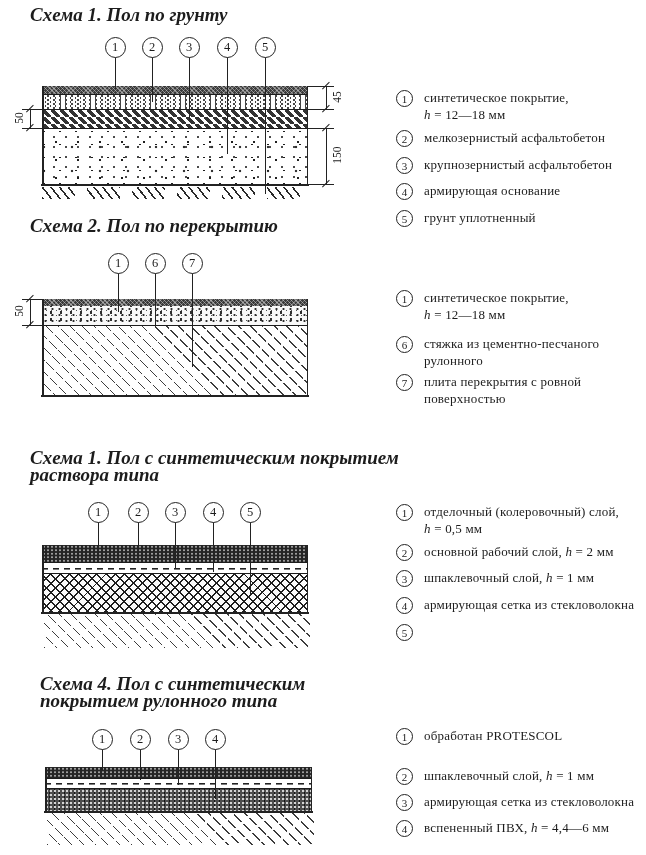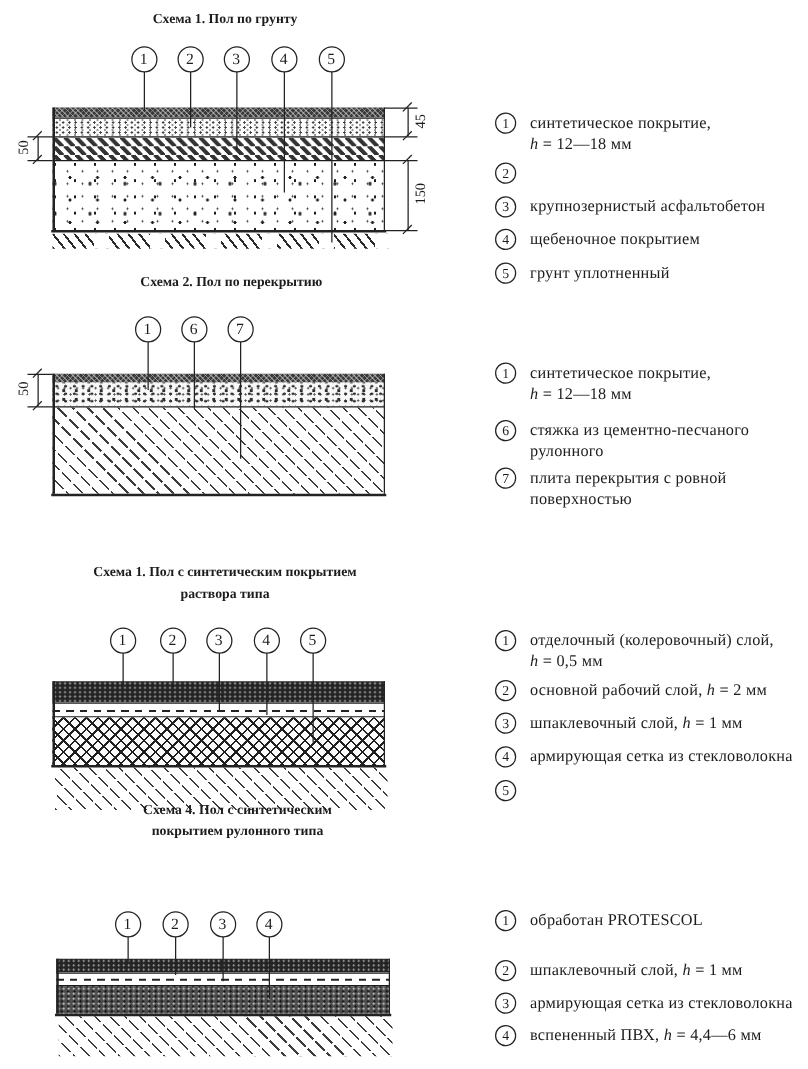--- a/index.html
+++ b/index.html
@@ -2,21 +2,21 @@
 <html lang="ru"><head>
 <meta charset="utf-8">
 <title>Схемы полов</title>
 <style>
   html,body{margin:0;padding:0;background:#ffffff;}
   #page{
     position:relative;width:646px;height:855px;background:#fff;overflow:hidden;
     font-family:"Liberation Serif","DejaVu Serif",serif;color:#1c1c1c;
   }
   .scheme{position:absolute;inset:0;}
-  .scheme-title{position:absolute;text-align:center;font-weight:700;font-size:11px;line-height:16.5px;z-index:5;}
+  .scheme-title{position:absolute;text-align:left;font-weight:700;font-size:19px;line-height:16.5px;z-index:5;font-style:italic;}
   .title-line{white-space:nowrap;}
 
   .layer{position:absolute;box-sizing:border-box;z-index:1;}
   .vline{position:absolute;background:#222;z-index:2;}
   .hline{position:absolute;background:#222;z-index:2;}
   .leader{position:absolute;width:1px;background:#222;z-index:3;}
   .callout-circle{
     position:absolute;width:21px;height:21px;border:1.3px solid #222;border-radius:50%;
     background:#fff;box-sizing:border-box;display:flex;align-items:center;justify-content:center;
     font-size:12.5px;z-index:4;
@@ -154,31 +154,34 @@
       <div class="dim-label" style="left: 4px; top: 111.5px; width: 30px;">50</div>
       <div class="legend-item" style="left: 396px; top: 90px;">
         <div class="legend-circle">1</div>
         <div class="legend-text">
           <div class="legend-line">синтетическое покрытие,</div>
           <div class="legend-line"><i>h</i> = 12—18 мм</div>
         </div>
       </div>
       <div class="legend-item" style="left: 396px; top: 130px;">
         <div class="legend-circle">2</div>
+        <div class="legend-text">
+          <div class="legend-line">мелкозернистый асфальтобетон</div>
+        </div>
       </div>
       <div class="legend-item" style="left: 396px; top: 157px;">
         <div class="legend-circle">3</div>
         <div class="legend-text">
           <div class="legend-line">крупнозернистый асфальтобетон</div>
         </div>
       </div>
       <div class="legend-item" style="left: 396px; top: 183px;">
         <div class="legend-circle">4</div>
         <div class="legend-text">
-          <div class="legend-line">щебеночное покрытием</div>
+          <div class="legend-line">армирующая основание</div>
         </div>
       </div>
       <div class="legend-item" style="left: 396px; top: 210px;">
         <div class="legend-circle">5</div>
         <div class="legend-text">
           <div class="legend-line">грунт уплотненный</div>
         </div>
       </div>
     </section>
   <section class="scheme" id="scheme-1">
@@ -270,21 +273,21 @@
         <div class="legend-circle">4</div>
         <div class="legend-text">
           <div class="legend-line">армирующая сетка из стекловолокна</div>
         </div>
       </div>
       <div class="legend-item" style="left: 396px; top: 624px;">
         <div class="legend-circle">5</div>
       </div>
     </section>
   <section class="scheme" id="scheme-3">
-      <div class="scheme-title" style="left: 40px; top: 640px; width: 300px;">
+      <div class="scheme-title" style="left: 40px; top: 676px; width: 300px;">
         <div class="title-line">Схема 4. Пол с синтетическим</div>
         <div class="title-line">покрытием рулонного типа</div>
       </div>
       <div class="layer pat-dark-dotted" style="left: 45px; top: 767px; width: 267px; height: 11px;"></div>
       <div class="layer pat-white-dash" style="left: 45px; top: 778px; width: 267px; height: 11px; border-top: 1px solid rgb(28, 28, 28); border-bottom: 1px solid rgb(28, 28, 28);"></div>
       <div class="layer pat-dark-stipple" style="left: 45px; top: 789px; width: 267px; height: 22px;"></div>
       <div class="vline" style="left: 45px; top: 767px; width: 1.5px; height: 44px;"></div>
       <div class="vline" style="left: 310.5px; top: 767px; width: 1.5px; height: 44px;"></div>
       <div class="hline" style="left: 44px; top: 811px; width: 269px; height: 1.5px;"></div>
       <div class="layer pat-slab" style="left: 47px; top: 813px; width: 267px; height: 32px;"></div>

